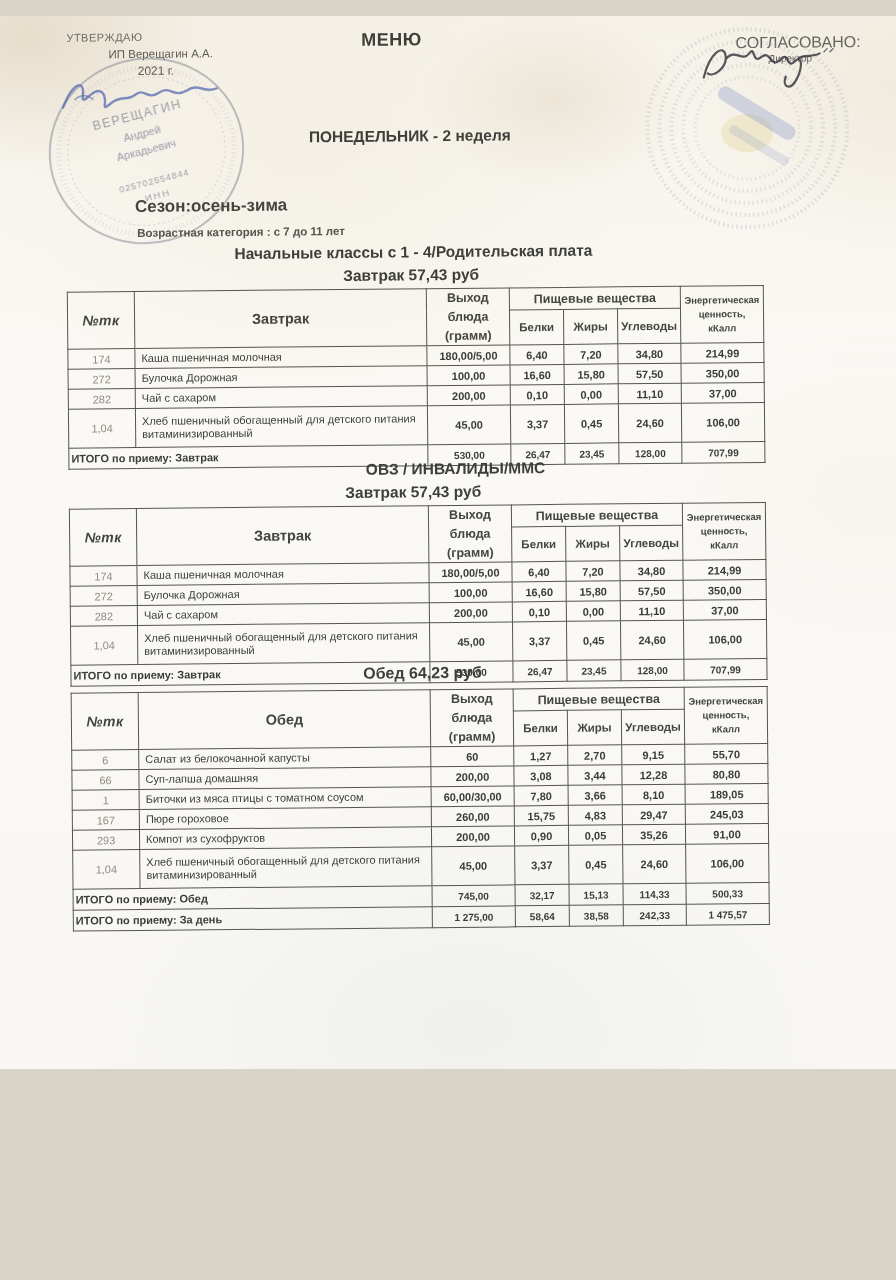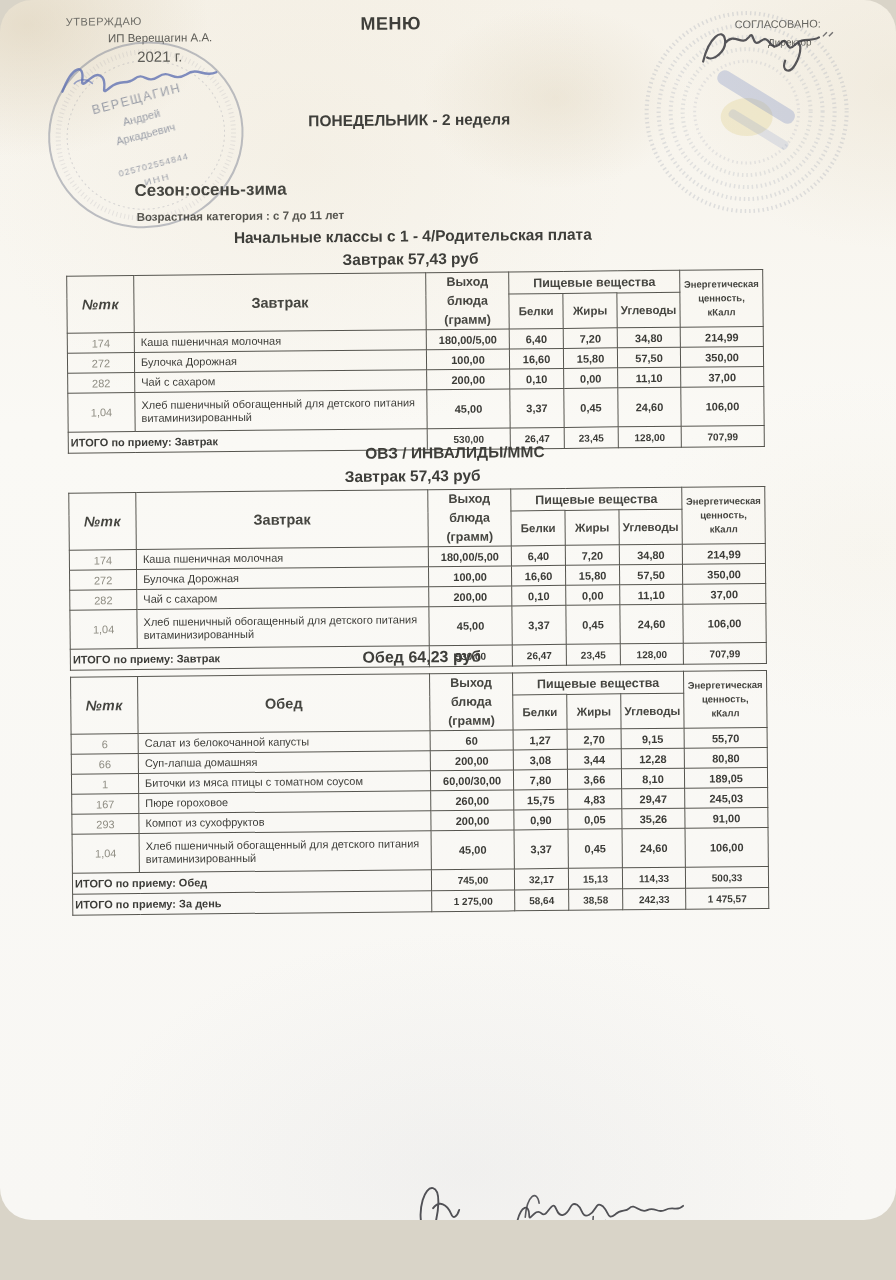--- a/index.html
+++ b/index.html
@@ -1,40 +1,39 @@
 <!DOCTYPE html>
 <html lang="ru"><head>
 <meta charset="utf-8">
 <style>
   html,body{margin:0;padding:0;}
   body{font-family:"Liberation Sans","DejaVu Sans",sans-serif;background:#d9d4c8;}
   .page{
-    position:relative;width:896px;height:1220px;overflow:hidden;margin:0 auto;
+    position:relative;width:896px;height:1053px;overflow:hidden;margin:16px auto;
     background-color:#faf8f3;
     background-image:
       radial-gradient(ellipse 260px 190px at 3% 2%, rgba(214,200,172,.50), rgba(214,200,172,0) 70%),
       radial-gradient(ellipse 190px 130px at 62% 8%, rgba(221,209,184,.38), rgba(221,209,184,0) 70%),
       radial-gradient(ellipse 300px 230px at 100% 7%, rgba(228,218,196,.33), rgba(228,218,196,0) 72%),
       radial-gradient(ellipse 430px 380px at 34% 13%, rgba(233,223,201,.22), rgba(233,223,201,0) 75%),
       radial-gradient(ellipse 320px 230px at 97% 45%, rgba(236,229,211,.18), rgba(236,229,211,0) 75%),
       radial-gradient(ellipse 520px 320px at 52% 96%, rgba(213,214,218,.22), rgba(213,214,218,0) 75%),
       linear-gradient(180deg,#f6f2e9 0%,#faf9f5 35%,#f8f7f4 100%);
     color:#3c3c38;
-    border-radius:32px;
   }
   .sheet{position:absolute;inset:0;transform:rotate(-0.55deg);transform-origin:50% 38%;}
   .txt{position:absolute;white-space:nowrap;}
   .c{text-align:center;}
 
   
   .approve-label{left:70px;top:12px;font-size:11px;color:#6e6d67;letter-spacing:.5px;}
   .approve-name{left:112px;top:29px;font-size:11.5px;color:#5d5c56;}
-  .approve-year{left:141px;top:45px;font-size:15px;color:#5d5c56;}
+  .approve-year{left:141px;top:45px;font-size:12px;color:#5d5c56;}
   .menu-title{left:300px;top:13px;width:190px;font-size:18px;font-weight:bold;color:#3e3e3a;letter-spacing:.5px;}
-  .agreed-label{left:739px;top:21px;font-size:11px;color:#65645f;}
+  .agreed-label{left:739px;top:21px;font-size:16px;color:#65645f;}
   .agreed-role{left:772px;top:40px;font-size:10px;color:#5d5c56;}
   .day-title{left:295px;top:111px;width:235px;font-size:15.5px;font-weight:bold;color:#3e3e3a;}
   .season{left:137px;top:178px;font-size:17px;font-weight:bold;color:#454540;}
   .age-cat{left:139px;top:208px;font-size:11.5px;font-weight:bold;color:#55544e;}
 
   .sec-title{font-size:15.5px;font-weight:bold;color:#3e3e3a;}
   .s1-title{left:160px;top:227px;width:510px;}
   .s1-sub{left:300px;top:250px;width:225px;}
   .s2-title{left:300px;top:444px;width:310px;}
   .s2-sub{left:300px;top:467px;width:225px;}

